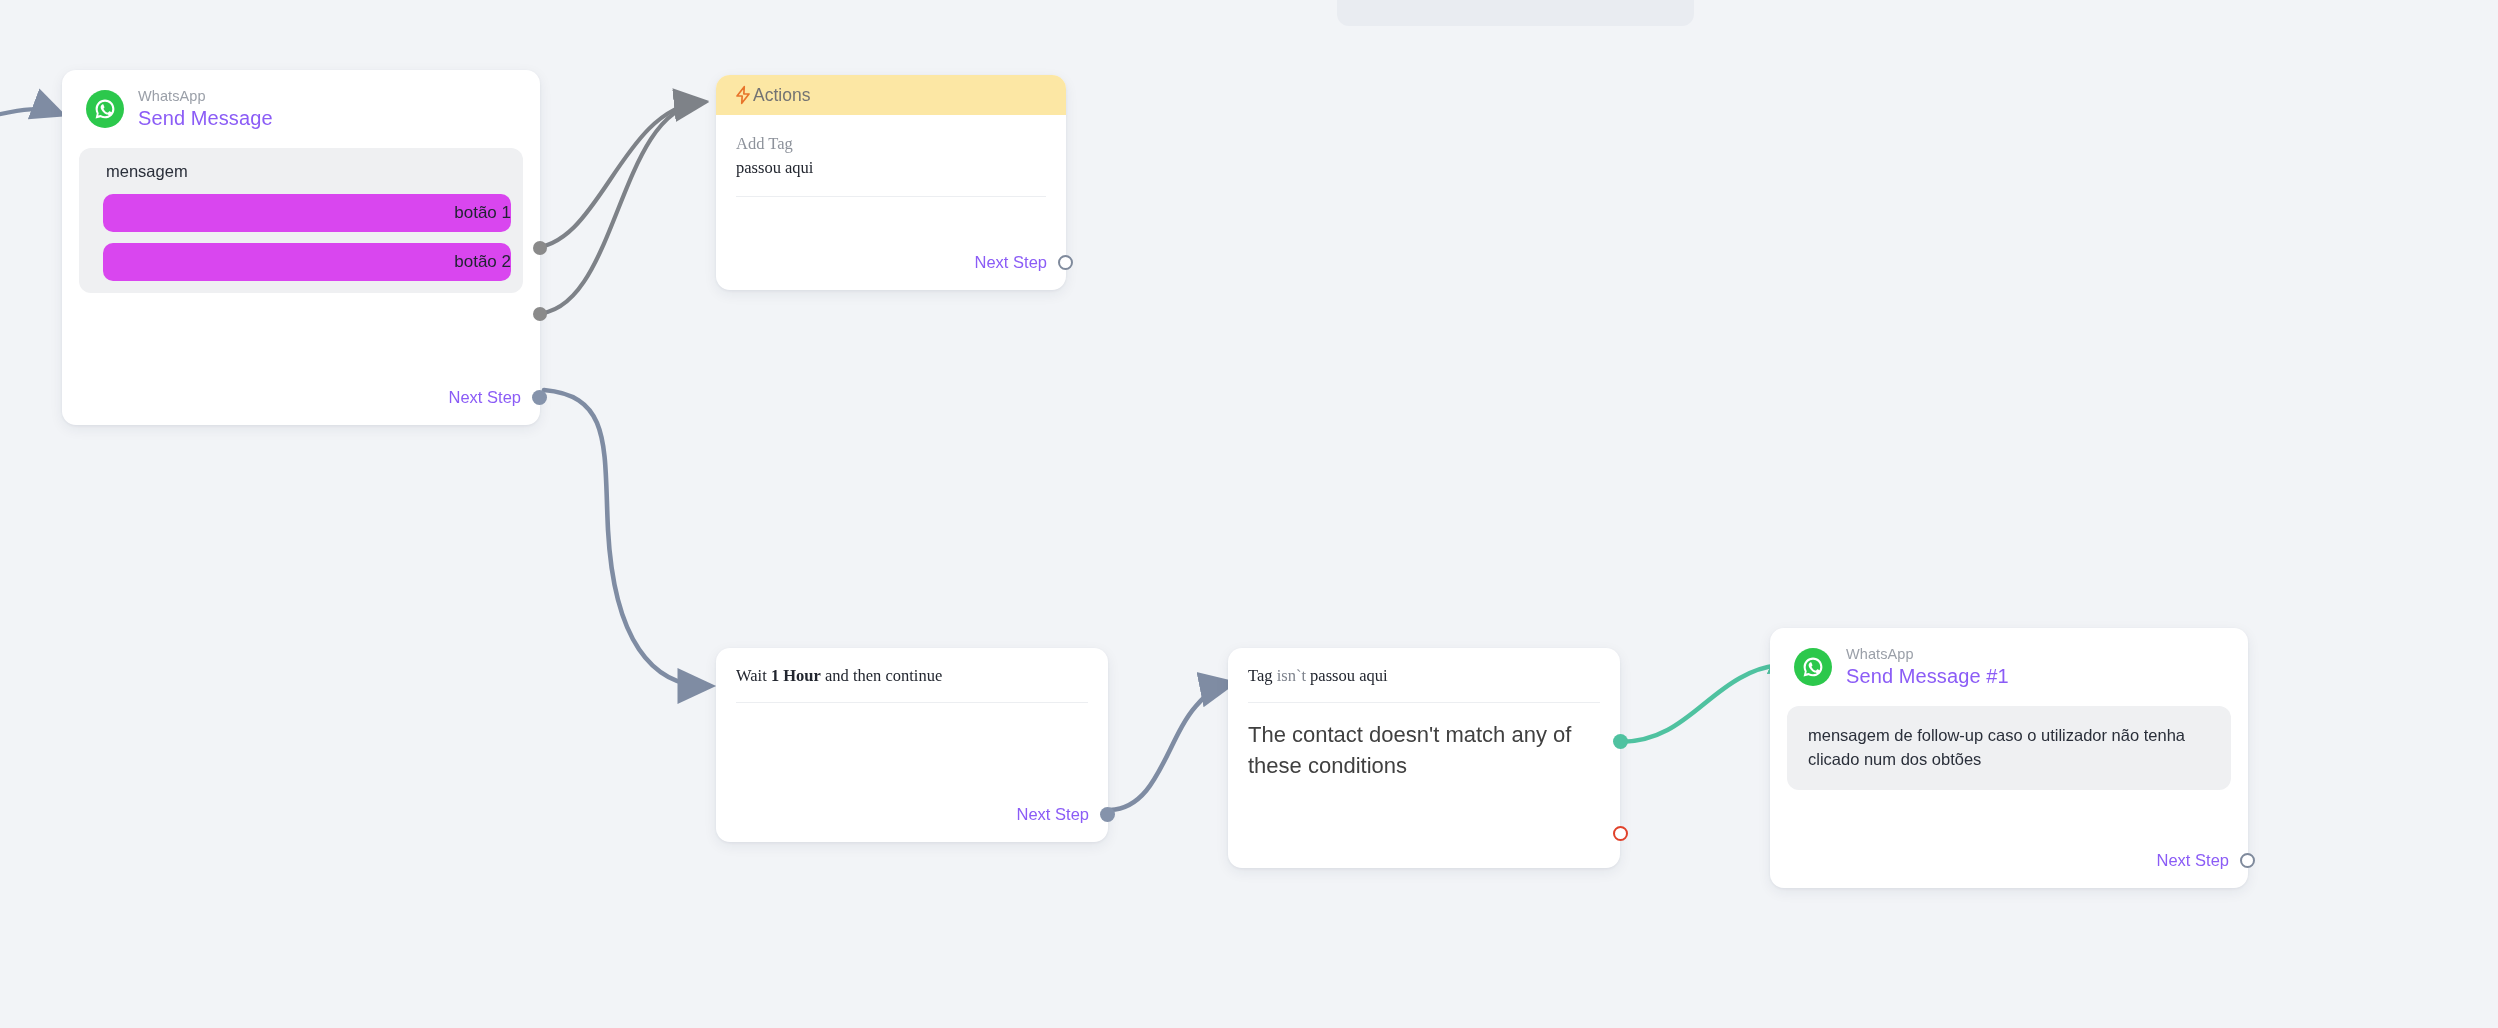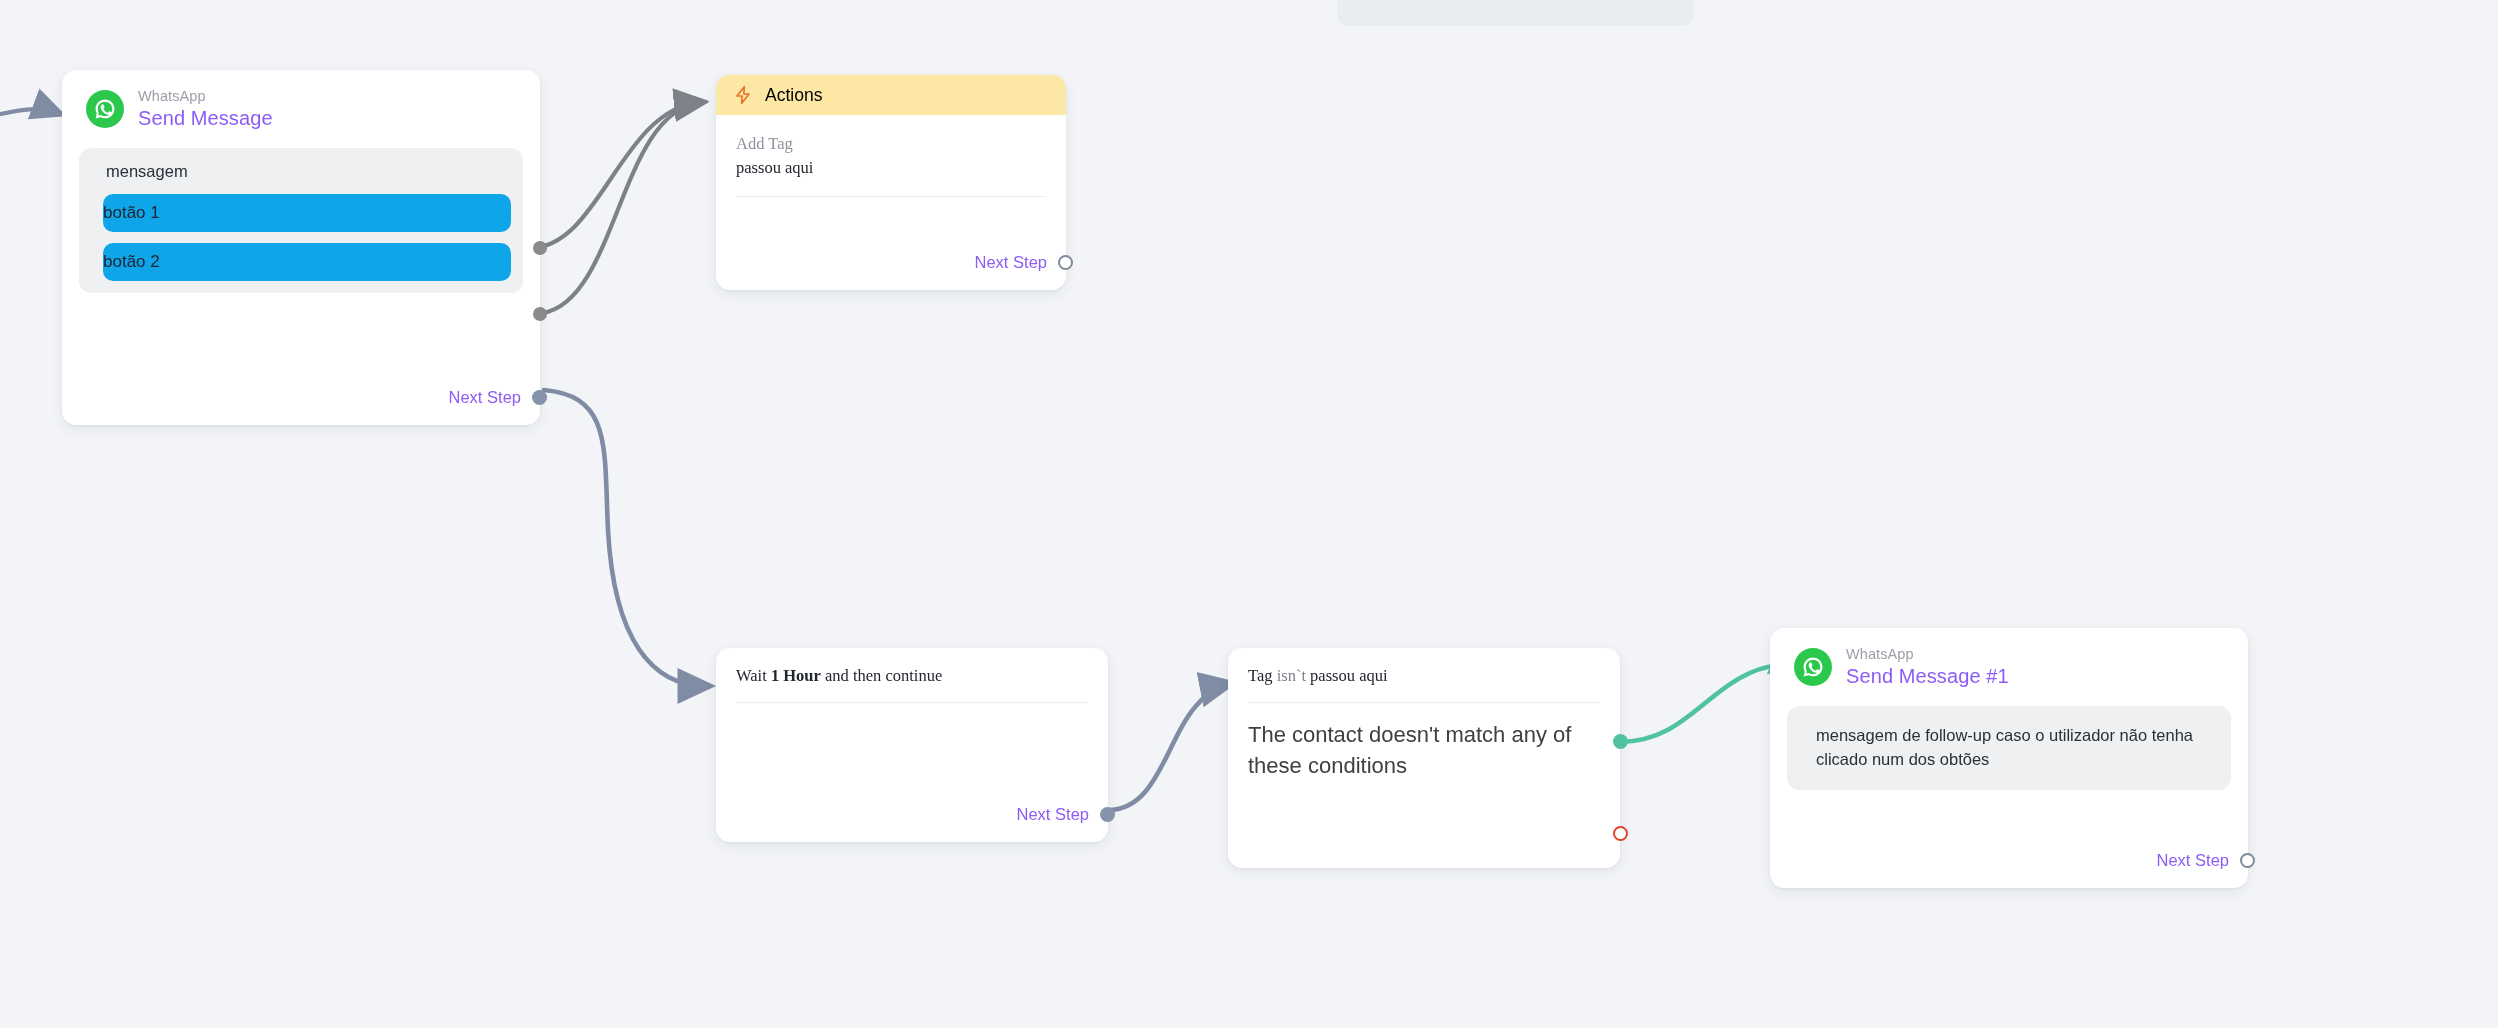--- a/index.html
+++ b/index.html
@@ -74,26 +74,26 @@
   }
   .msg-text {
     font-size: 16.5px;
     color: #2a2f3a;
     padding: 0 3px 2px 3px;
   }
   .msg-text.multi { line-height: 1.45; padding: 2px 5px; }
 
   .btn-row {
     margin-top: 11px;
-    background: #0ea5e9;
+    background: #d946ef;
     border-radius: 10px;
     height: 38px;
     display: flex;
     align-items: center;
-    justify-content: flex-start;
+    justify-content: flex-end;
     font-size: 17px;
     color: #1f2430;
     position: relative;
   }
 
   
   .handle {
     position: absolute;
     border-radius: 50%;
   }
@@ -126,26 +126,25 @@
     align-items: center;
     gap: 11px;
     font-size: 16.5px;
     color: #8b5cf6;
   }
 
   
   .hdr {
     display: flex;
     align-items: center;
-    gap: 12px;
     height: 40px;
     padding: 4px 17px;
     border-radius: 14px 14px 0 0;
     font-size: 17.5px;
-    color: #000000;
+    color: #737373;
   }
   .hdr-yellow { background: #fce7a4; }
   .hdr-pink   { background: #fbdbd3; }
   .hdr-teal   { background: #a6f2e4; }
   .hdr svg { display: block; flex: 0 0 auto; }
 
   .body-pad { padding: 18px 20px 0 20px; font-family: Liberation Serif, serif; }
   .label-sm {
     font-size: 16.5px;
     color: #8d929b;
@@ -337,21 +336,21 @@
           <path fill="#ffffff" d="M12 2.6c-5.2 0-9.4 4.2-9.4 9.4 0 1.66.44 3.22 1.2 4.56L2.6 21.4l4.98-1.16a9.34 9.34 0 0 0 4.42 1.1c5.2 0 9.4-4.2 9.4-9.4S17.2 2.6 12 2.6zm0 2.1a7.3 7.3 0 0 1 7.3 7.3 7.3 7.3 0 0 1-7.3 7.3c-1.4 0-2.74-.4-3.9-1.12l-.42-.26-2.5.58.6-2.42-.28-.44A7.22 7.22 0 0 1 4.7 12 7.3 7.3 0 0 1 12 4.7z"></path>
           <path fill="#ffffff" d="M9.4 7.5c-.2 0-.52.08-.78.38-.26.3-1 .98-1 2.38s1.02 2.76 1.16 2.96c.14.2 1.98 3.16 4.88 4.3 2.42.94 2.92.76 3.44.72.52-.04 1.7-.7 1.94-1.36.24-.66.24-1.24.17-1.36-.07-.12-.27-.2-.57-.34-.3-.14-1.7-.84-1.96-.94-.26-.1-.46-.14-.65.14-.19.3-.74.94-.91 1.14-.17.2-.33.22-.62.08-.3-.15-1.24-.46-2.36-1.46-.87-.78-1.46-1.74-1.63-2.04-.17-.3-.02-.46.13-.6.13-.14.3-.35.45-.52.15-.17.2-.3.3-.5.1-.2.05-.37-.02-.52-.07-.15-.64-1.57-.88-2.15-.22-.54-.44-.48-.6-.49h-.5z"></path>
         </svg>
       </span>
       <span class="wa-titles">
         <span class="wa-app">WhatsApp</span>
         <span class="wa-name">Send Message #1</span>
       </span>
     </div>
 
-    <div class="msg-bubble" style="padding:16px 24px;">
+    <div class="msg-bubble" style="padding:16px 16px;">
       <div class="msg-text multi">mensagem de follow-up caso o utilizador não tenha clicado num dos obtões</div>
     </div>
 
     <div class="nextstep" style="right:-7px; bottom:18px;">
       <span>Next Step</span>
       <span class="handle handle-hollow" style="position:relative; display:inline-block;"></span>
     </div>
   </div>
 
 </div>

